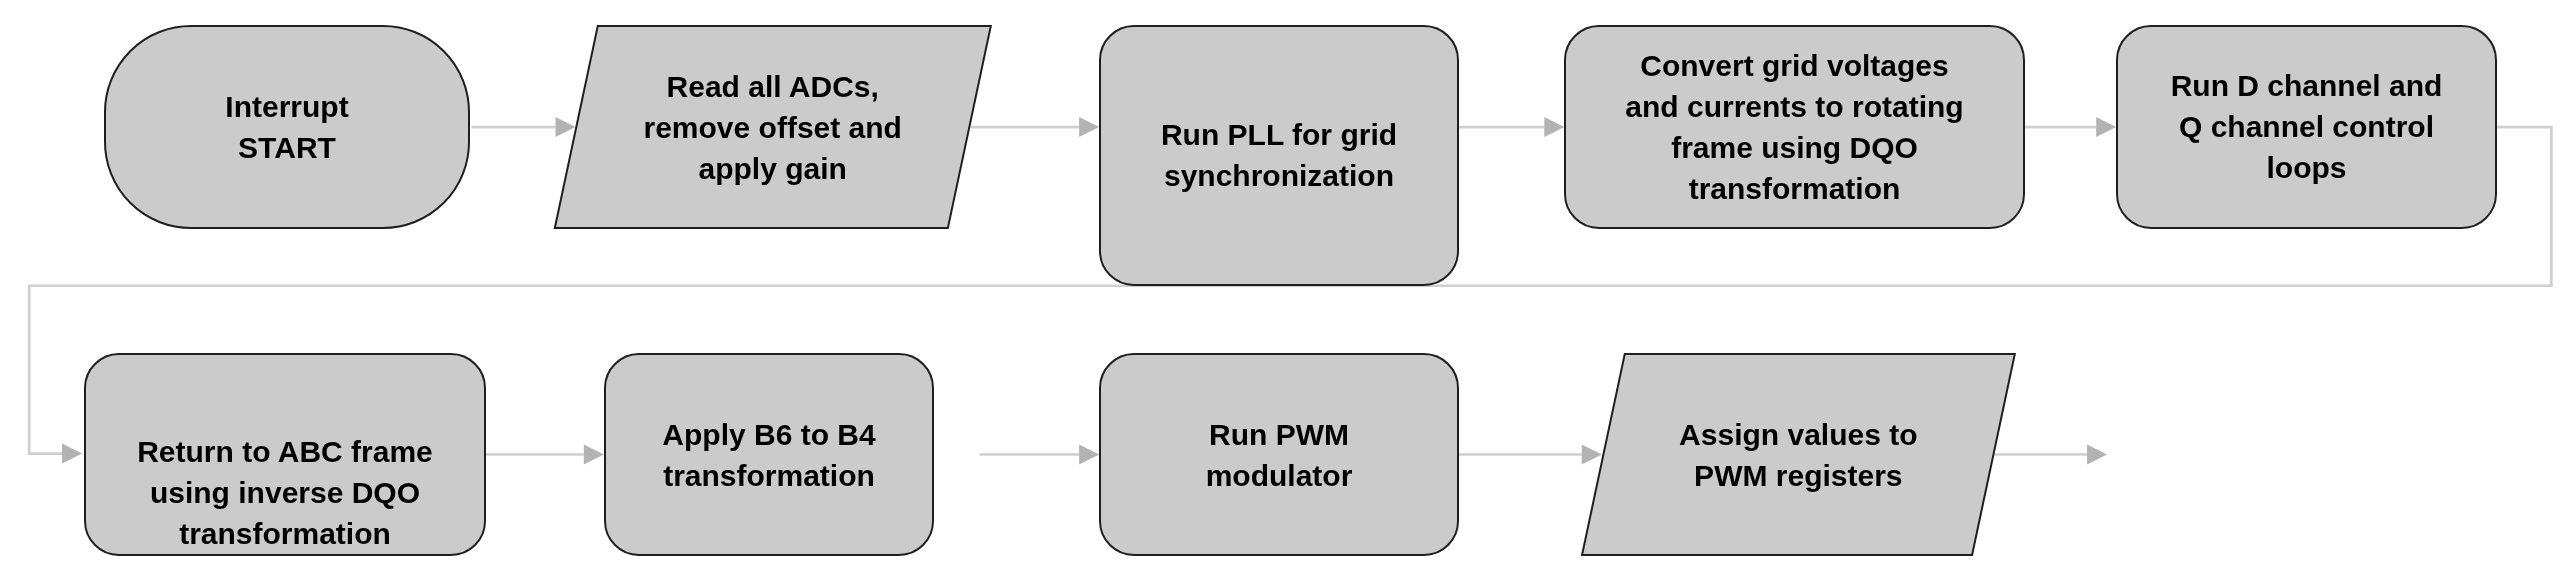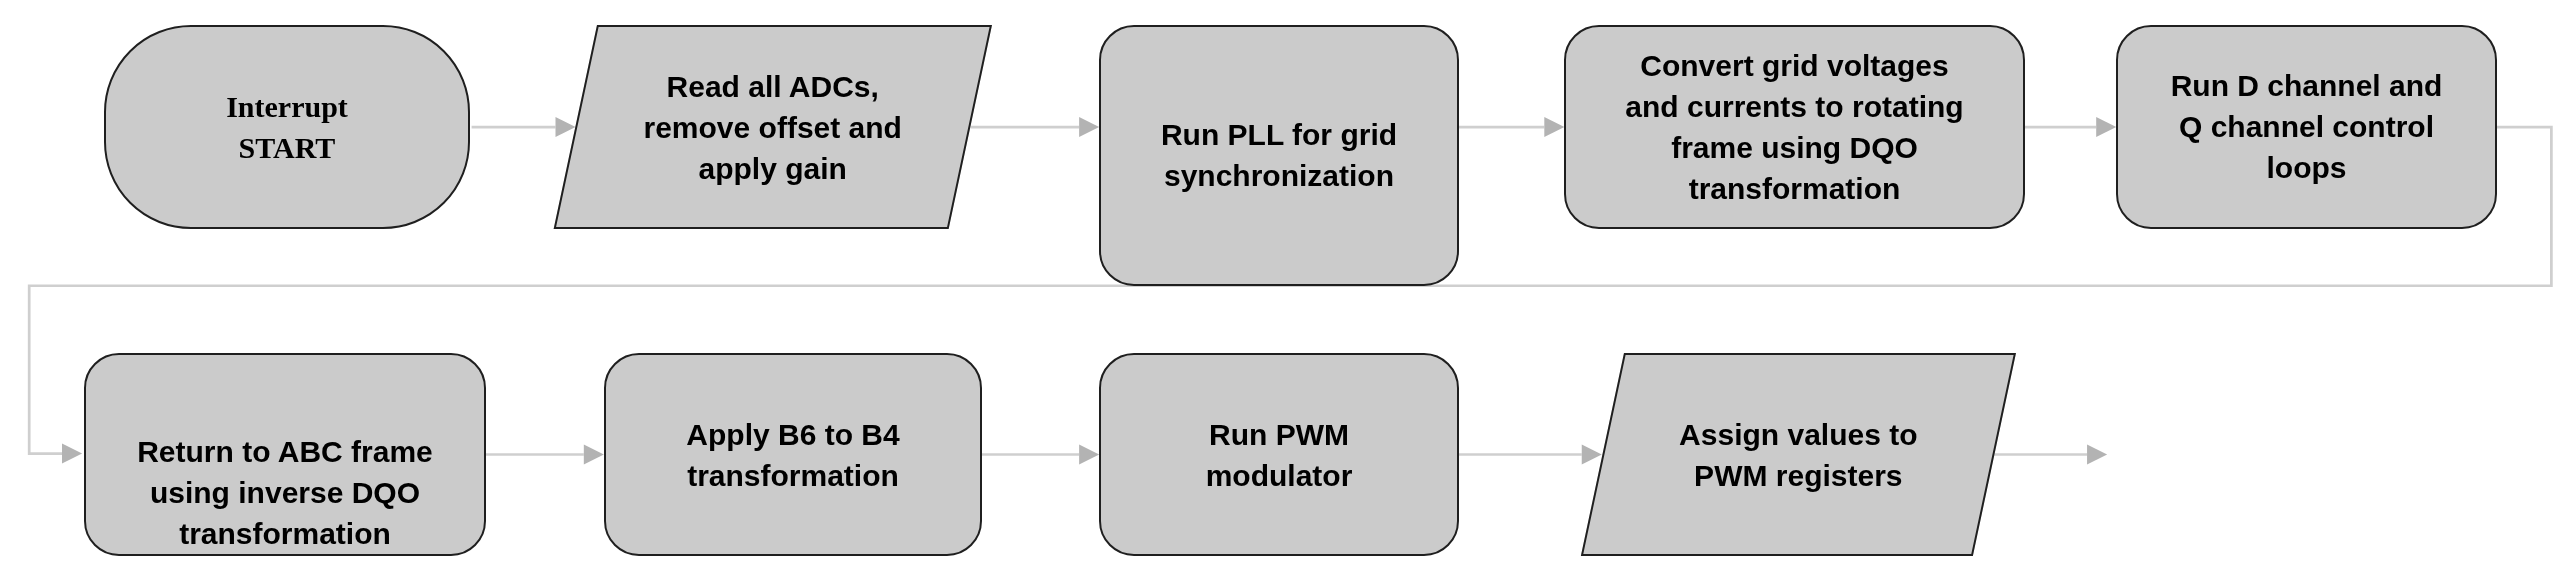--- a/index.html
+++ b/index.html
@@ -43,21 +43,21 @@
   .node .label {
     display: block;
     width: 100%;
     white-space: pre-line;
     font-weight: 700;
     font-size: 30px;
     line-height: 41px;
     color: var(--text, #000000);
     letter-spacing: 0px;
   }
-  .terminator { border-radius: 87px; font-family: Liberation Serif, serif; }
+  .terminator { border-radius: 87px; }
   .process    { border-radius: 35px; }
   .parallelogram {
     border-radius: 0;
     transform: skewX(-12deg);
     transform-origin: 0 0;
   }
   .parallelogram .label {
     transform: skewX(12deg);
   }
 </style>
@@ -136,21 +136,21 @@
 Q channel control
 loops</span>
   </div>
 
   <div class="node process" style="left:84px; top:353px; width:402px; height:203px;align-items:flex-end;">
     <span class="label">Return to ABC frame
 using inverse DQO
 transformation</span>
   </div>
 
-  <div class="node process" style="left:604px; top:353px; width:378px; height:203px;">
+  <div class="node process" style="left:604px; top:353px; width:330px; height:203px;">
     <span class="label">Apply B6 to B4
 transformation</span>
   </div>
 
   <div class="node process" style="left:1099px; top:353px; width:360px; height:203px;text-align:center;">
     <span class="label">Run PWM
 modulator</span>
   </div>
 
   <div class="node parallelogram" style="left:1624px; top:353px; width:392px; height:203px;">

